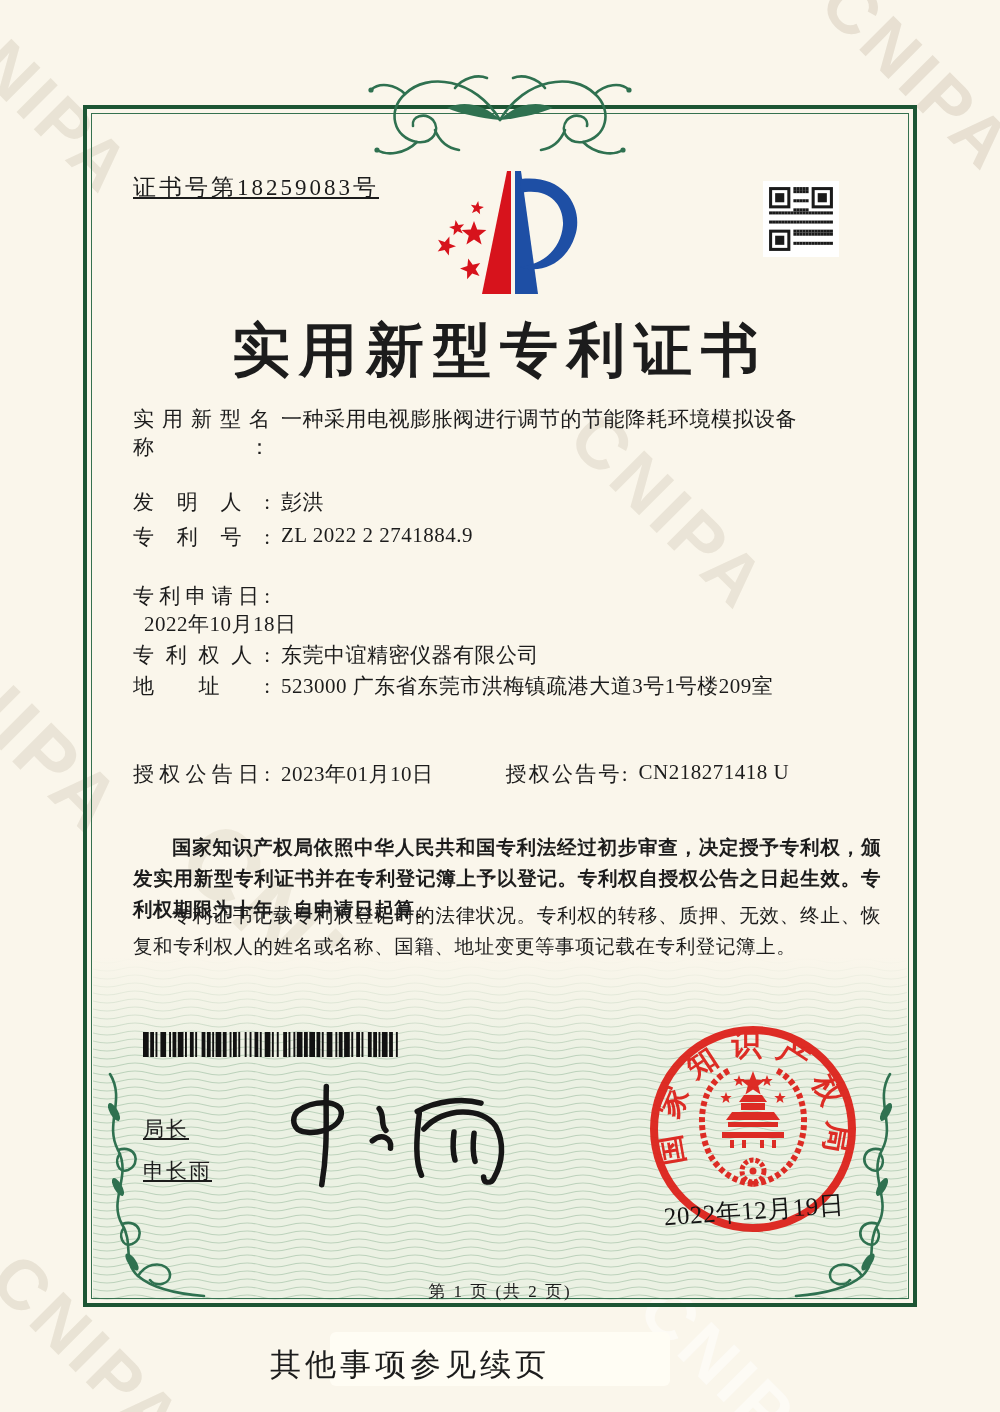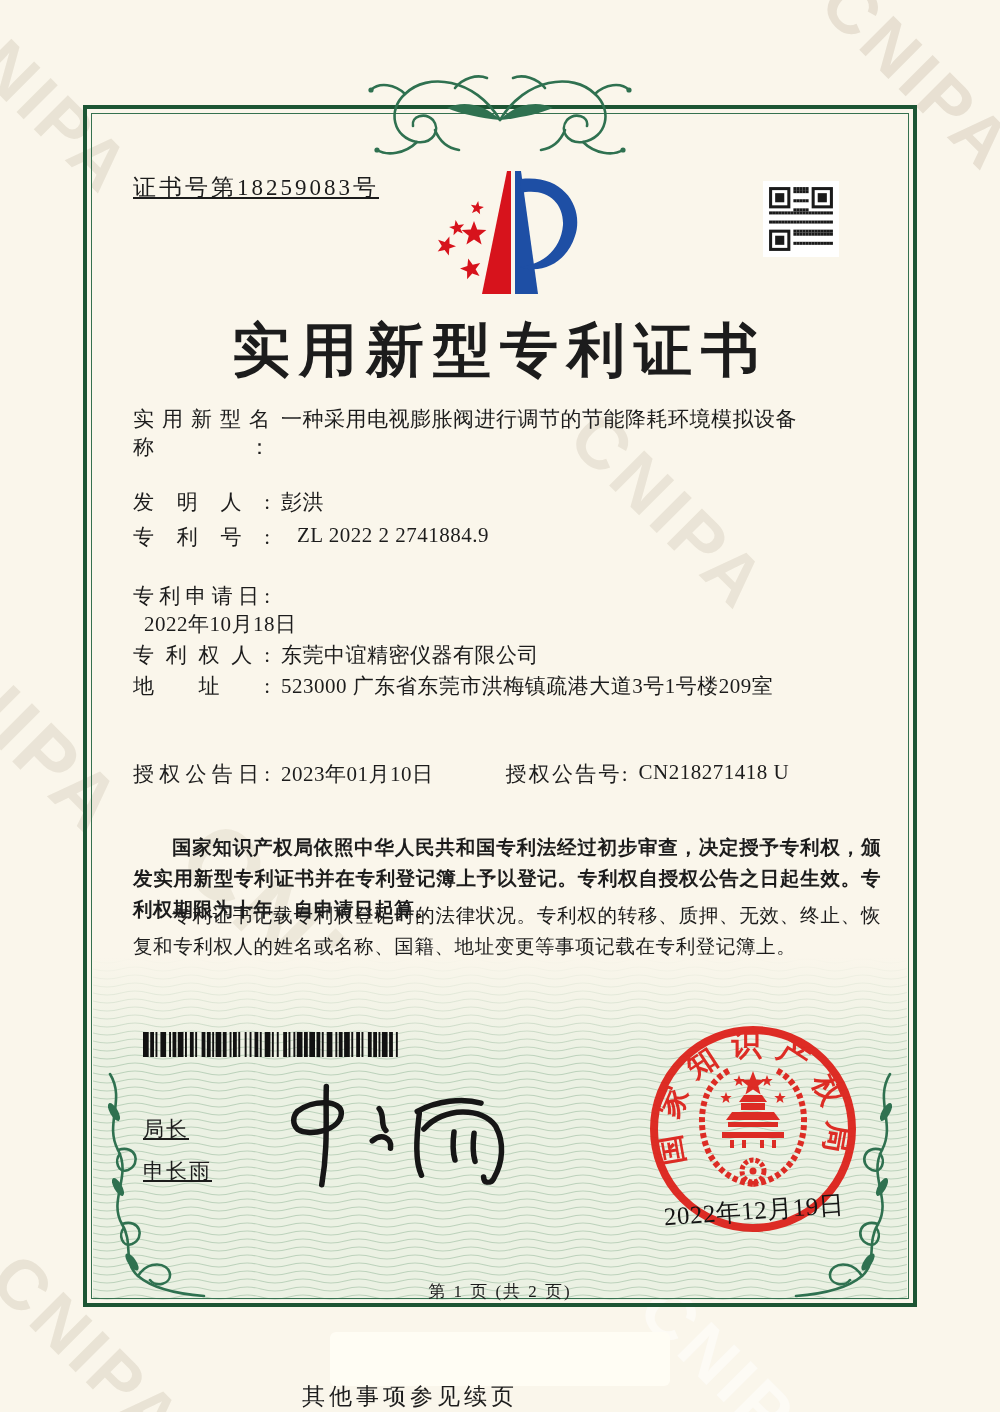--- a/index.html
+++ b/index.html
@@ -36,21 +36,21 @@
              font-size:21px;letter-spacing:2px;text-decoration:underline;}
   
   .seal-date{position:absolute;left:661px;top:1194px;width:186px;text-align:center;
              font-size:25px;color:#141414;transform:rotate(-4deg);letter-spacing:0.5px;}
   
   .page-info{position:absolute;left:0;top:1280px;width:1000px;text-align:center;
              font-size:17px;letter-spacing:2px;}
   .footer-band{position:absolute;left:330px;top:1332px;width:340px;height:54px;
                background:#fffdf4;border-radius:6px;}
   .footer-note{position:absolute;left:0;top:1344px;width:820px;text-align:center;
-               font-size:23px;letter-spacing:4px;margin-top:37px;}
+               font-size:31px;letter-spacing:4px;}
   svg{display:block;}
 </style>
 </head>
 <body>
 
 <div class="wm" style="left:-20px;top:-15px;font-size:70px;color:rgba(150,130,100,0.16);">CNIPA</div>
 <div class="wm" style="left:862px;top:-38px;font-size:70px;color:rgba(150,130,100,0.18);">CNIPA</div>
 <div class="wm" style="left:612px;top:395px;font-size:72px;color:rgba(150,130,100,0.15);">CNIPA</div>
 <div class="wm" style="left:-48px;top:598px;font-size:80px;color:rgba(150,130,100,0.15);">CNIPA</div>
 <div class="wm" style="left:238px;top:798px;font-size:100px;color:rgba(150,130,100,0.12);">CNIPA</div>
@@ -281,21 +281,21 @@
 <div class="title">实用新型专利证书</div>
 
 <div class="row" style="top:405px;">
   <span class="flabel">实用新型名称：</span>
   <span class="fvalue">一种采用电视膨胀阀进行调节的节能降耗环境模拟设备</span>
 </div>
 <div class="row" style="top:488px;">
   <span class="flabel">发明人:</span>
   <span class="fvalue">彭洪</span>
 </div>
-<div class="row" style="top:523px;gap:16px;">
+<div class="row" style="top:523px;">
   <span class="flabel">专利号:</span>
   <span class="fvalue">ZL 2022 2 2741884.9</span>
 </div>
 <div class="row" style="top:582px;flex-direction:column;">
   <span class="flabel">专利申请日:</span>
   <span class="fvalue">2022年10月18日</span>
 </div>
 <div class="row" style="top:641px;">
   <span class="flabel">专利权人:</span>
   <span class="fvalue">东莞中谊精密仪器有限公司</span>

